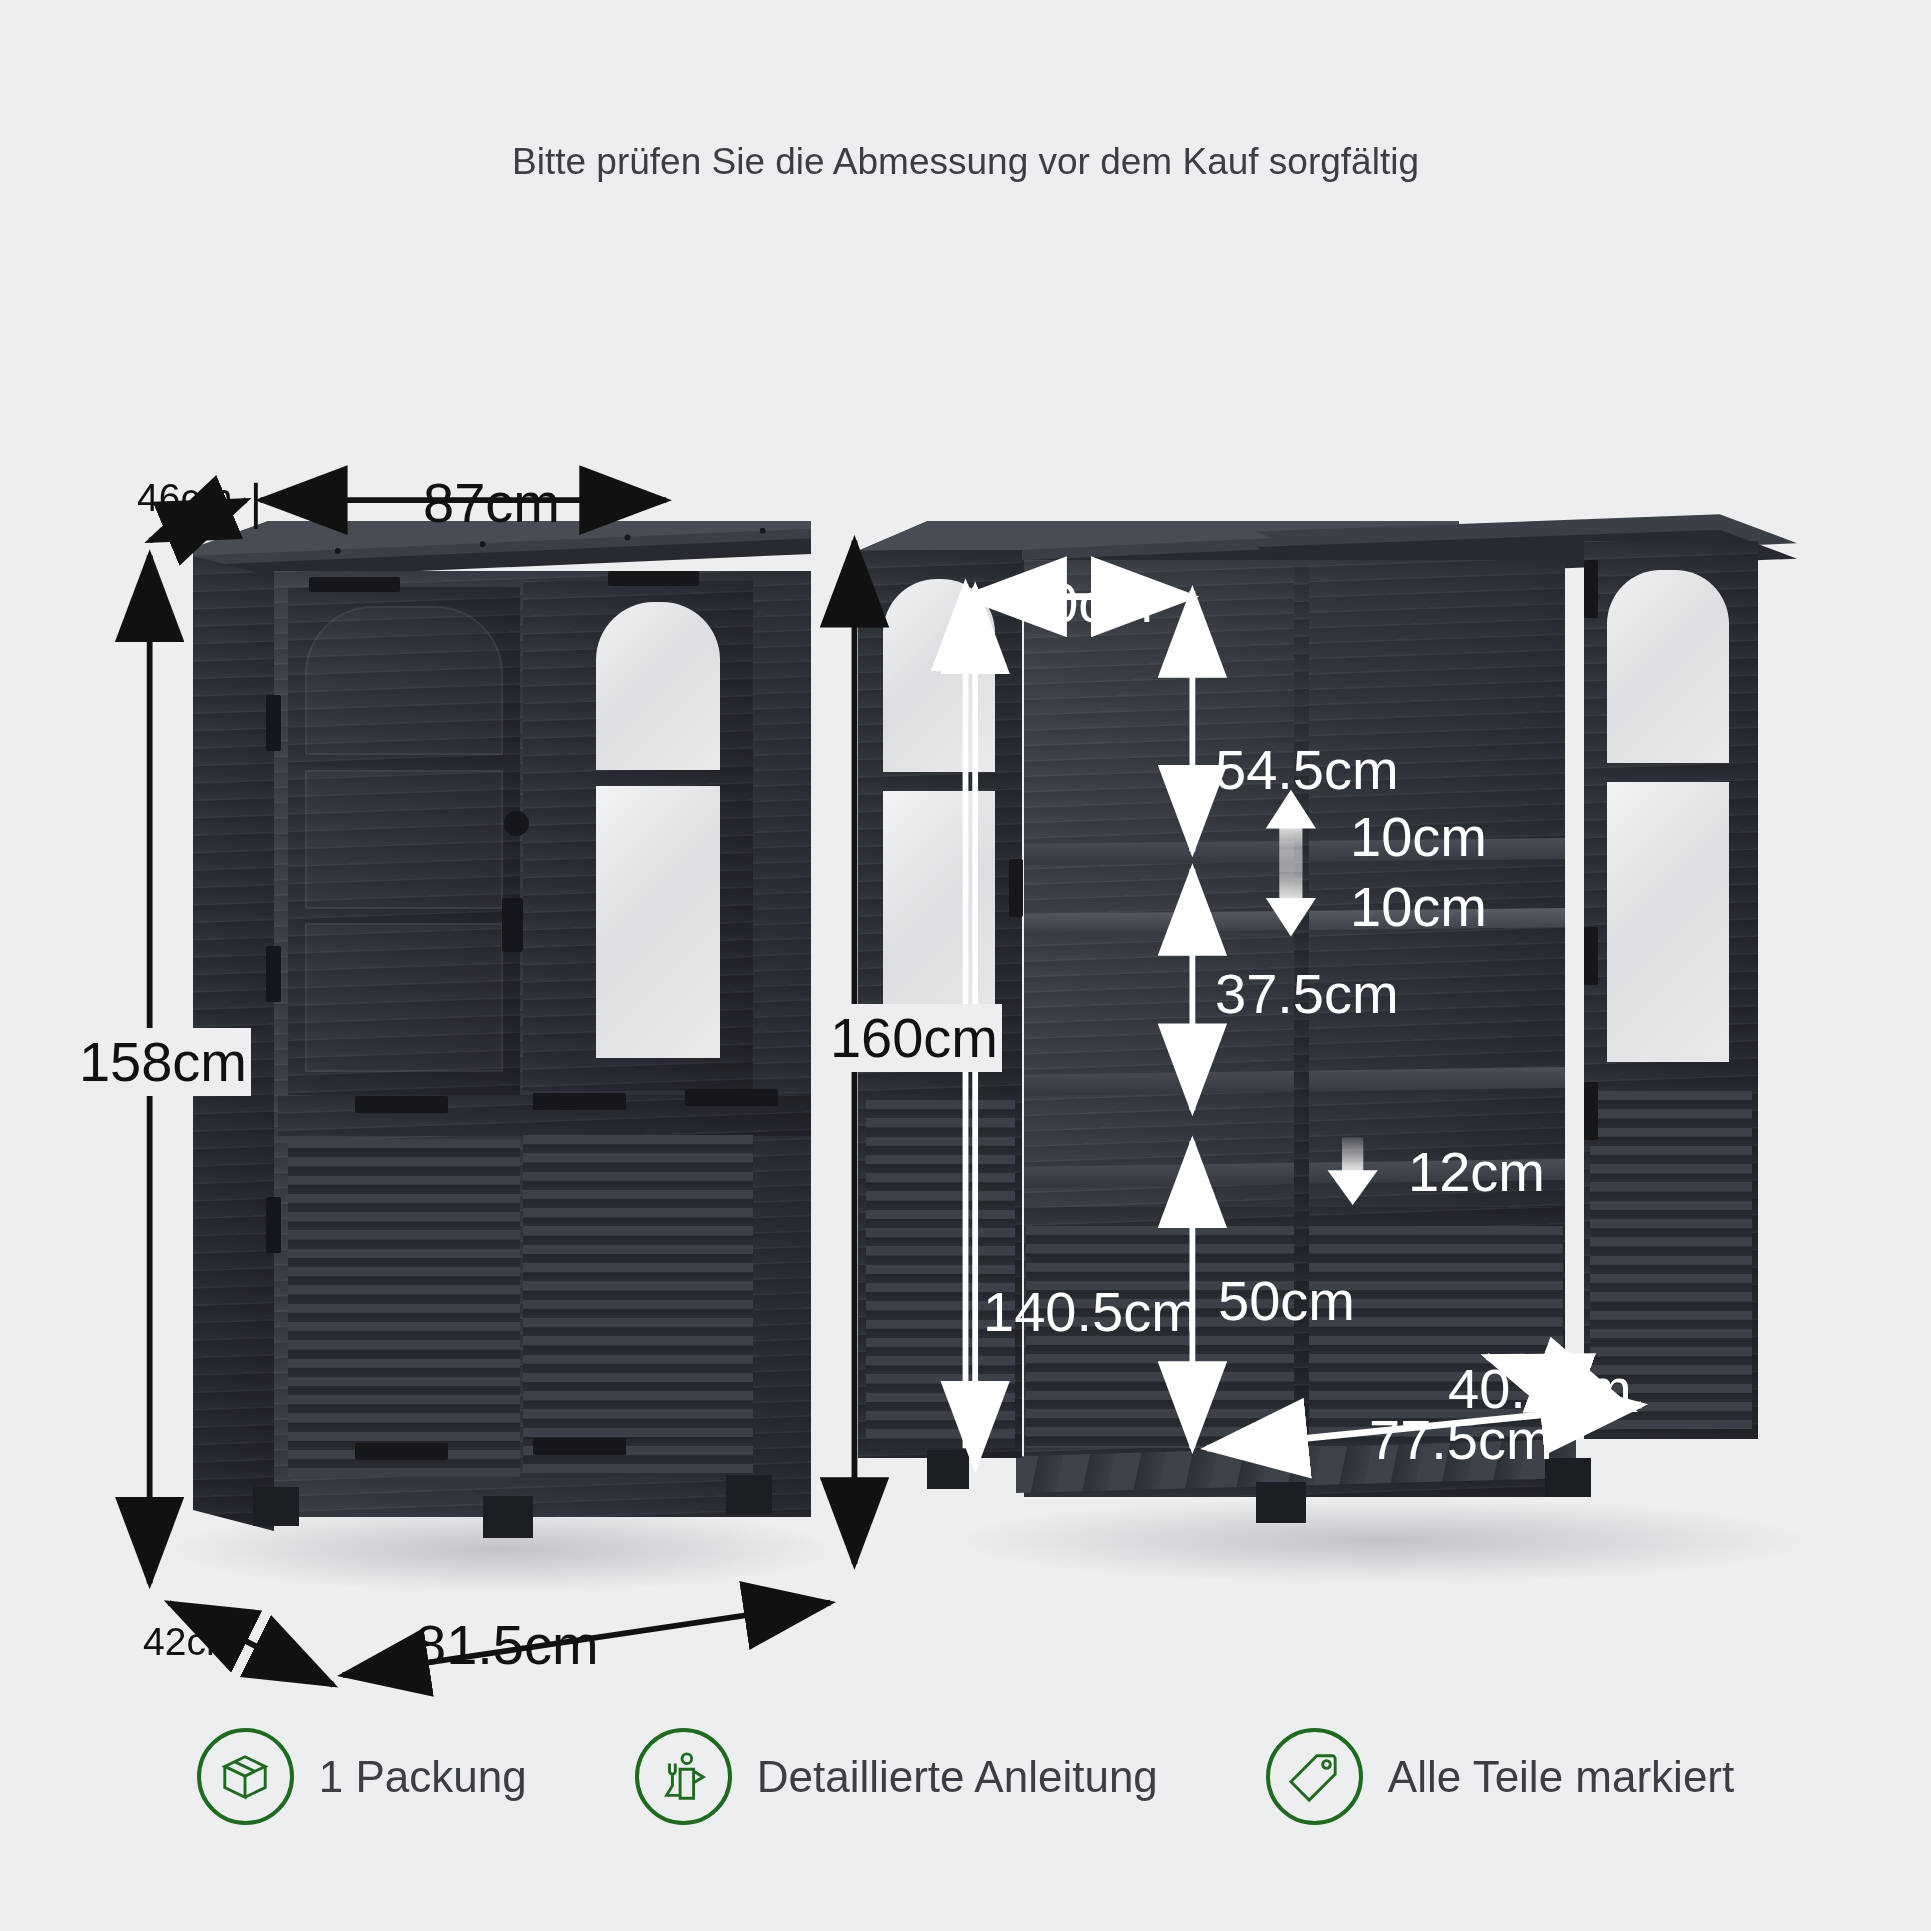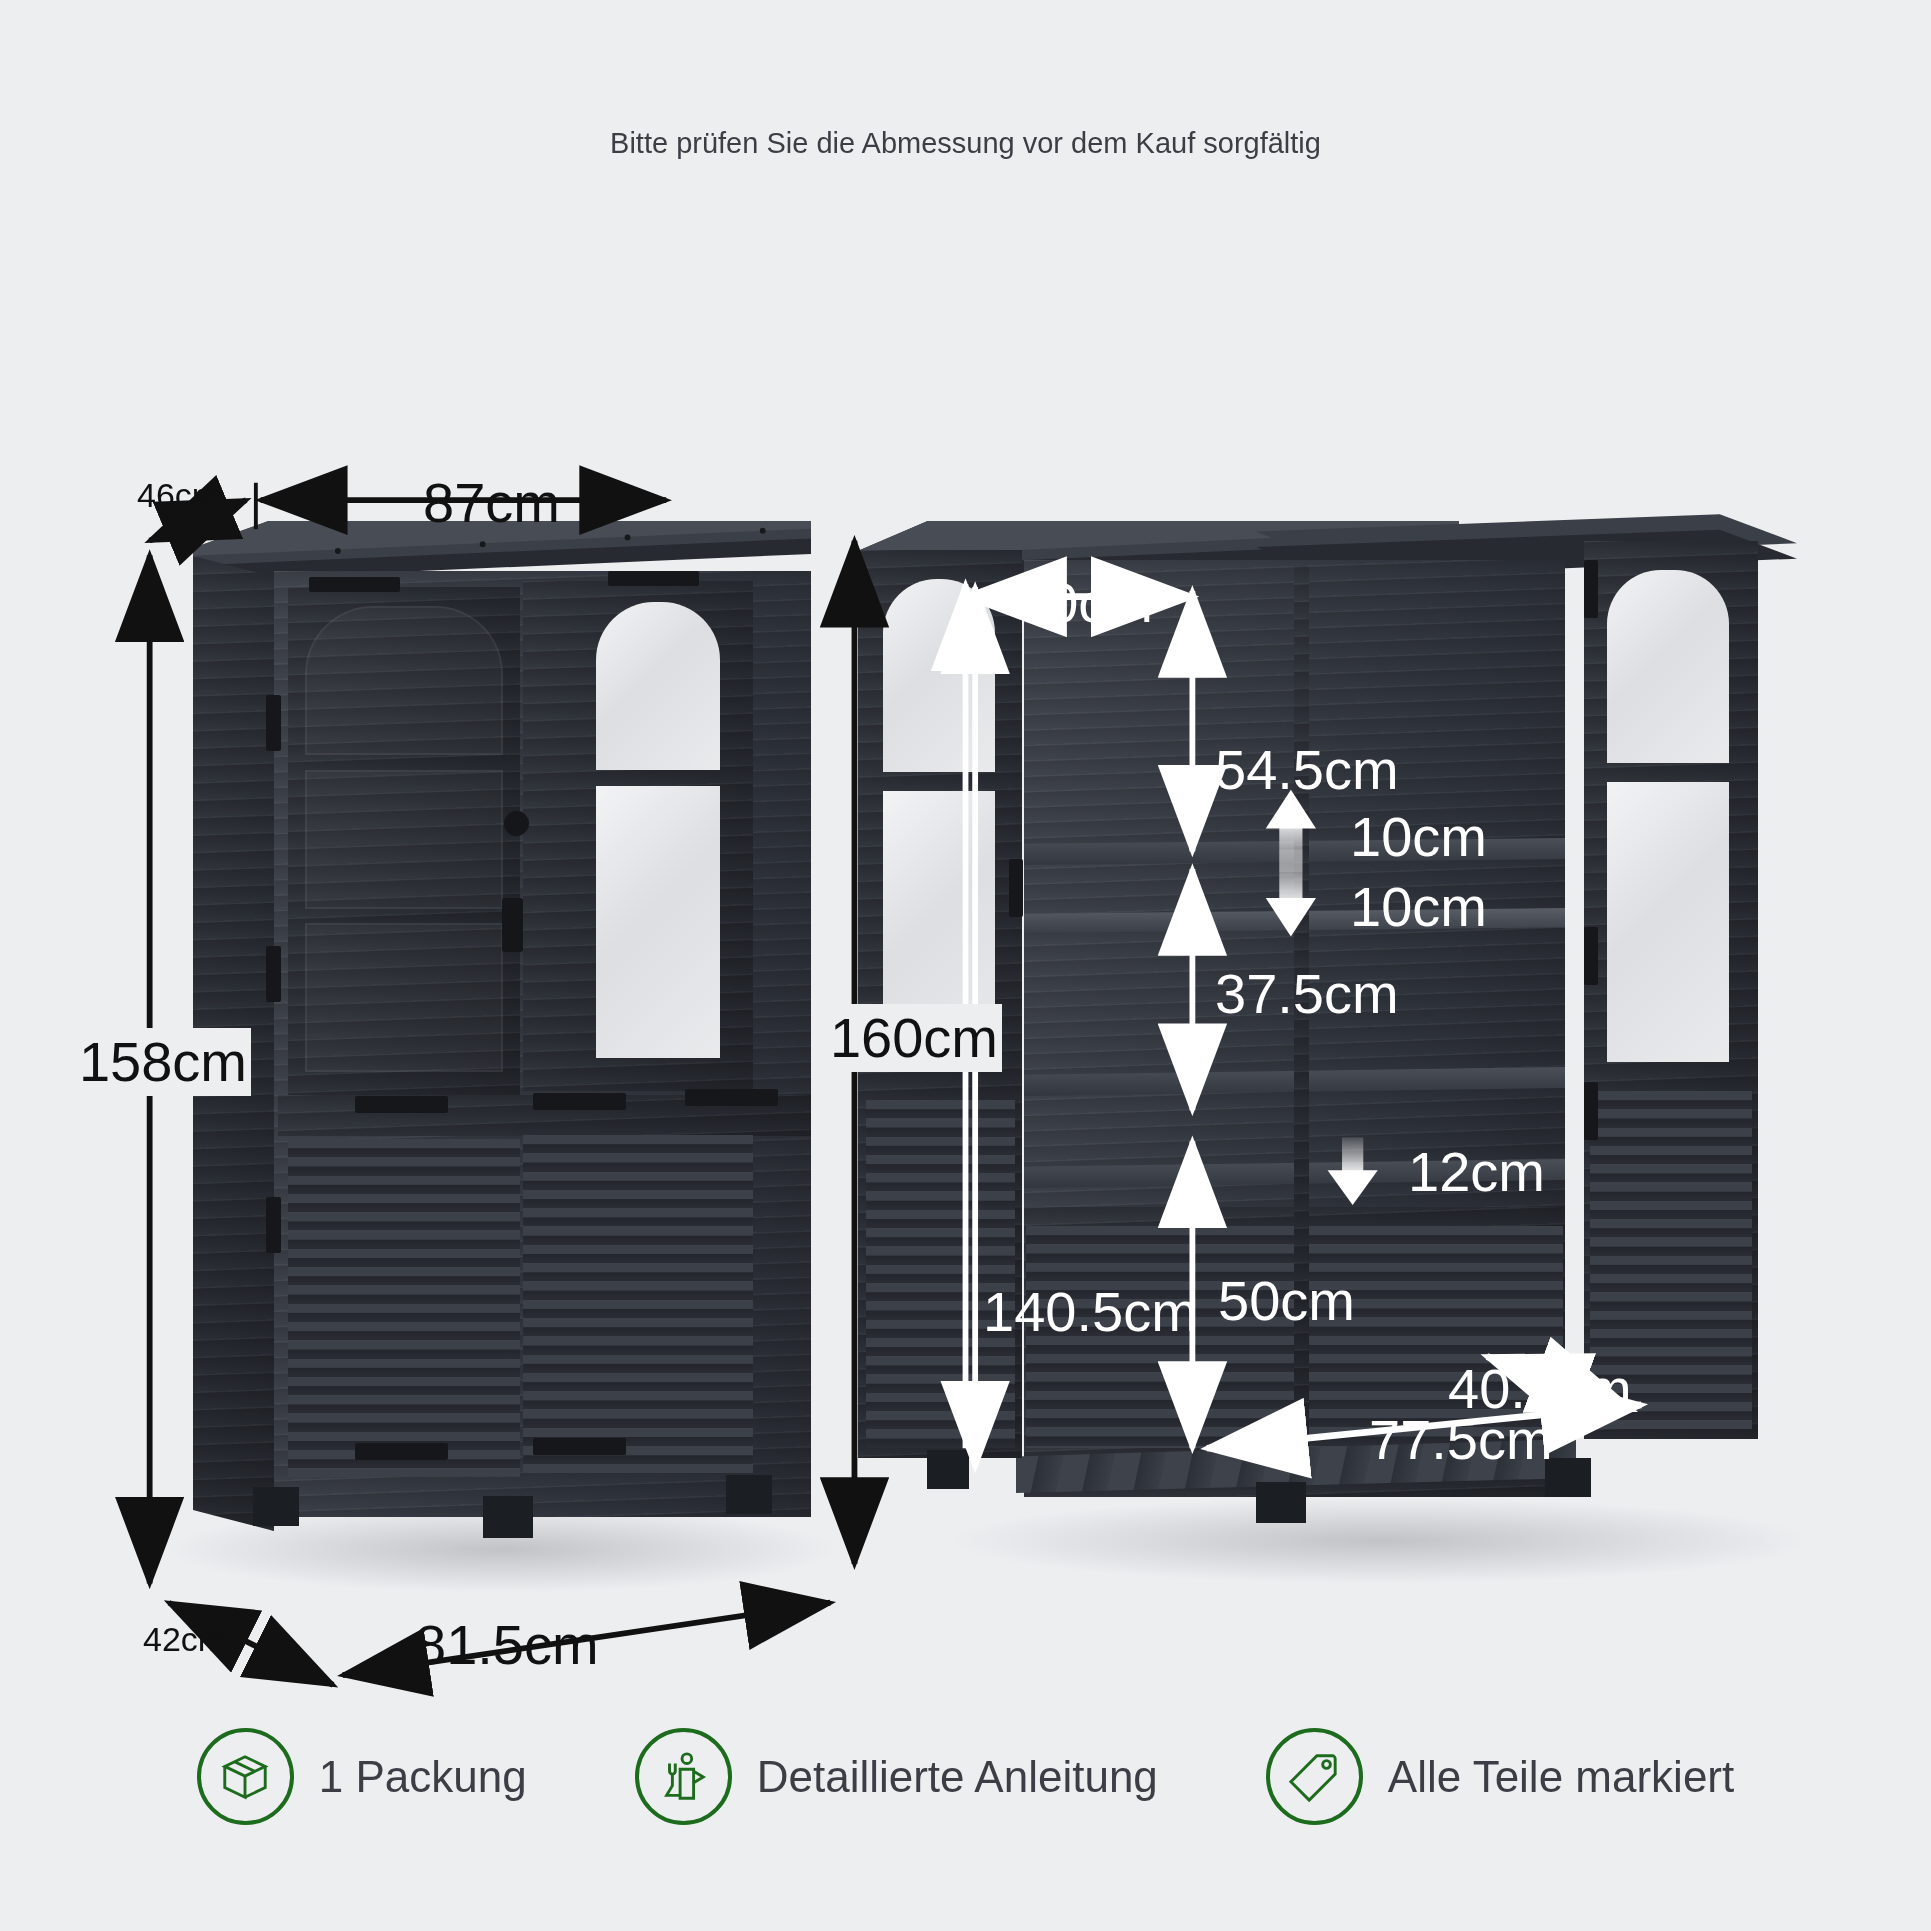--- a/index.html
+++ b/index.html
@@ -12,21 +12,21 @@
   }
   .page{position:absolute;inset:0;}
 
   
   .header{position:absolute;left:0;right:0;top:116px;text-align:center;}
   .title{
     font-size:79px;font-weight:bold;color:#1d6b1d;
     letter-spacing:-1px;line-height:1;margin:0;
   }
   .subtitle{
-    font-size:29px;color:#3b3f45;margin-top:13px;line-height:1;
+    font-size:37px;color:#3b3f45;margin-top:27px;line-height:1;
   }
 
   
   .cab{position:absolute;}
 
   
   .wood{
     background:
       repeating-linear-gradient(178deg,
         rgba(255,255,255,.035) 0px, rgba(255,255,255,.035) 1px,
@@ -49,21 +49,21 @@
   }
   .glass{
     background:linear-gradient(135deg,#f2f3f5 0%,#dcdee1 45%,#e9eaec 100%);
   }
   .hinge{position:absolute;background:#15171a;border-radius:1.9px;}
   .shadow{
     position:absolute;border-radius:50%;
     background:radial-gradient(ellipse at center,rgba(90,95,105,.30),rgba(237,238,240,0) 70%);
   }
   .dimlabel{
-    position:absolute;font-size:34px;font-weight:500;color:#111;
+    position:absolute;font-size:39px;font-weight:500;color:#111;
     white-space:nowrap;line-height:1;
   }
   .dimlabel.white{color:#fff;}
   .dimlabel.big{font-size:56px;}
   svg.overlay{position:absolute;left:0;top:0;width:1931px;height:1931px;pointer-events:none;}
 
   
   .features{
     position:absolute;left:0;right:0;top:1728px;
     display:flex;justify-content:center;gap:108px;align-items:center;

